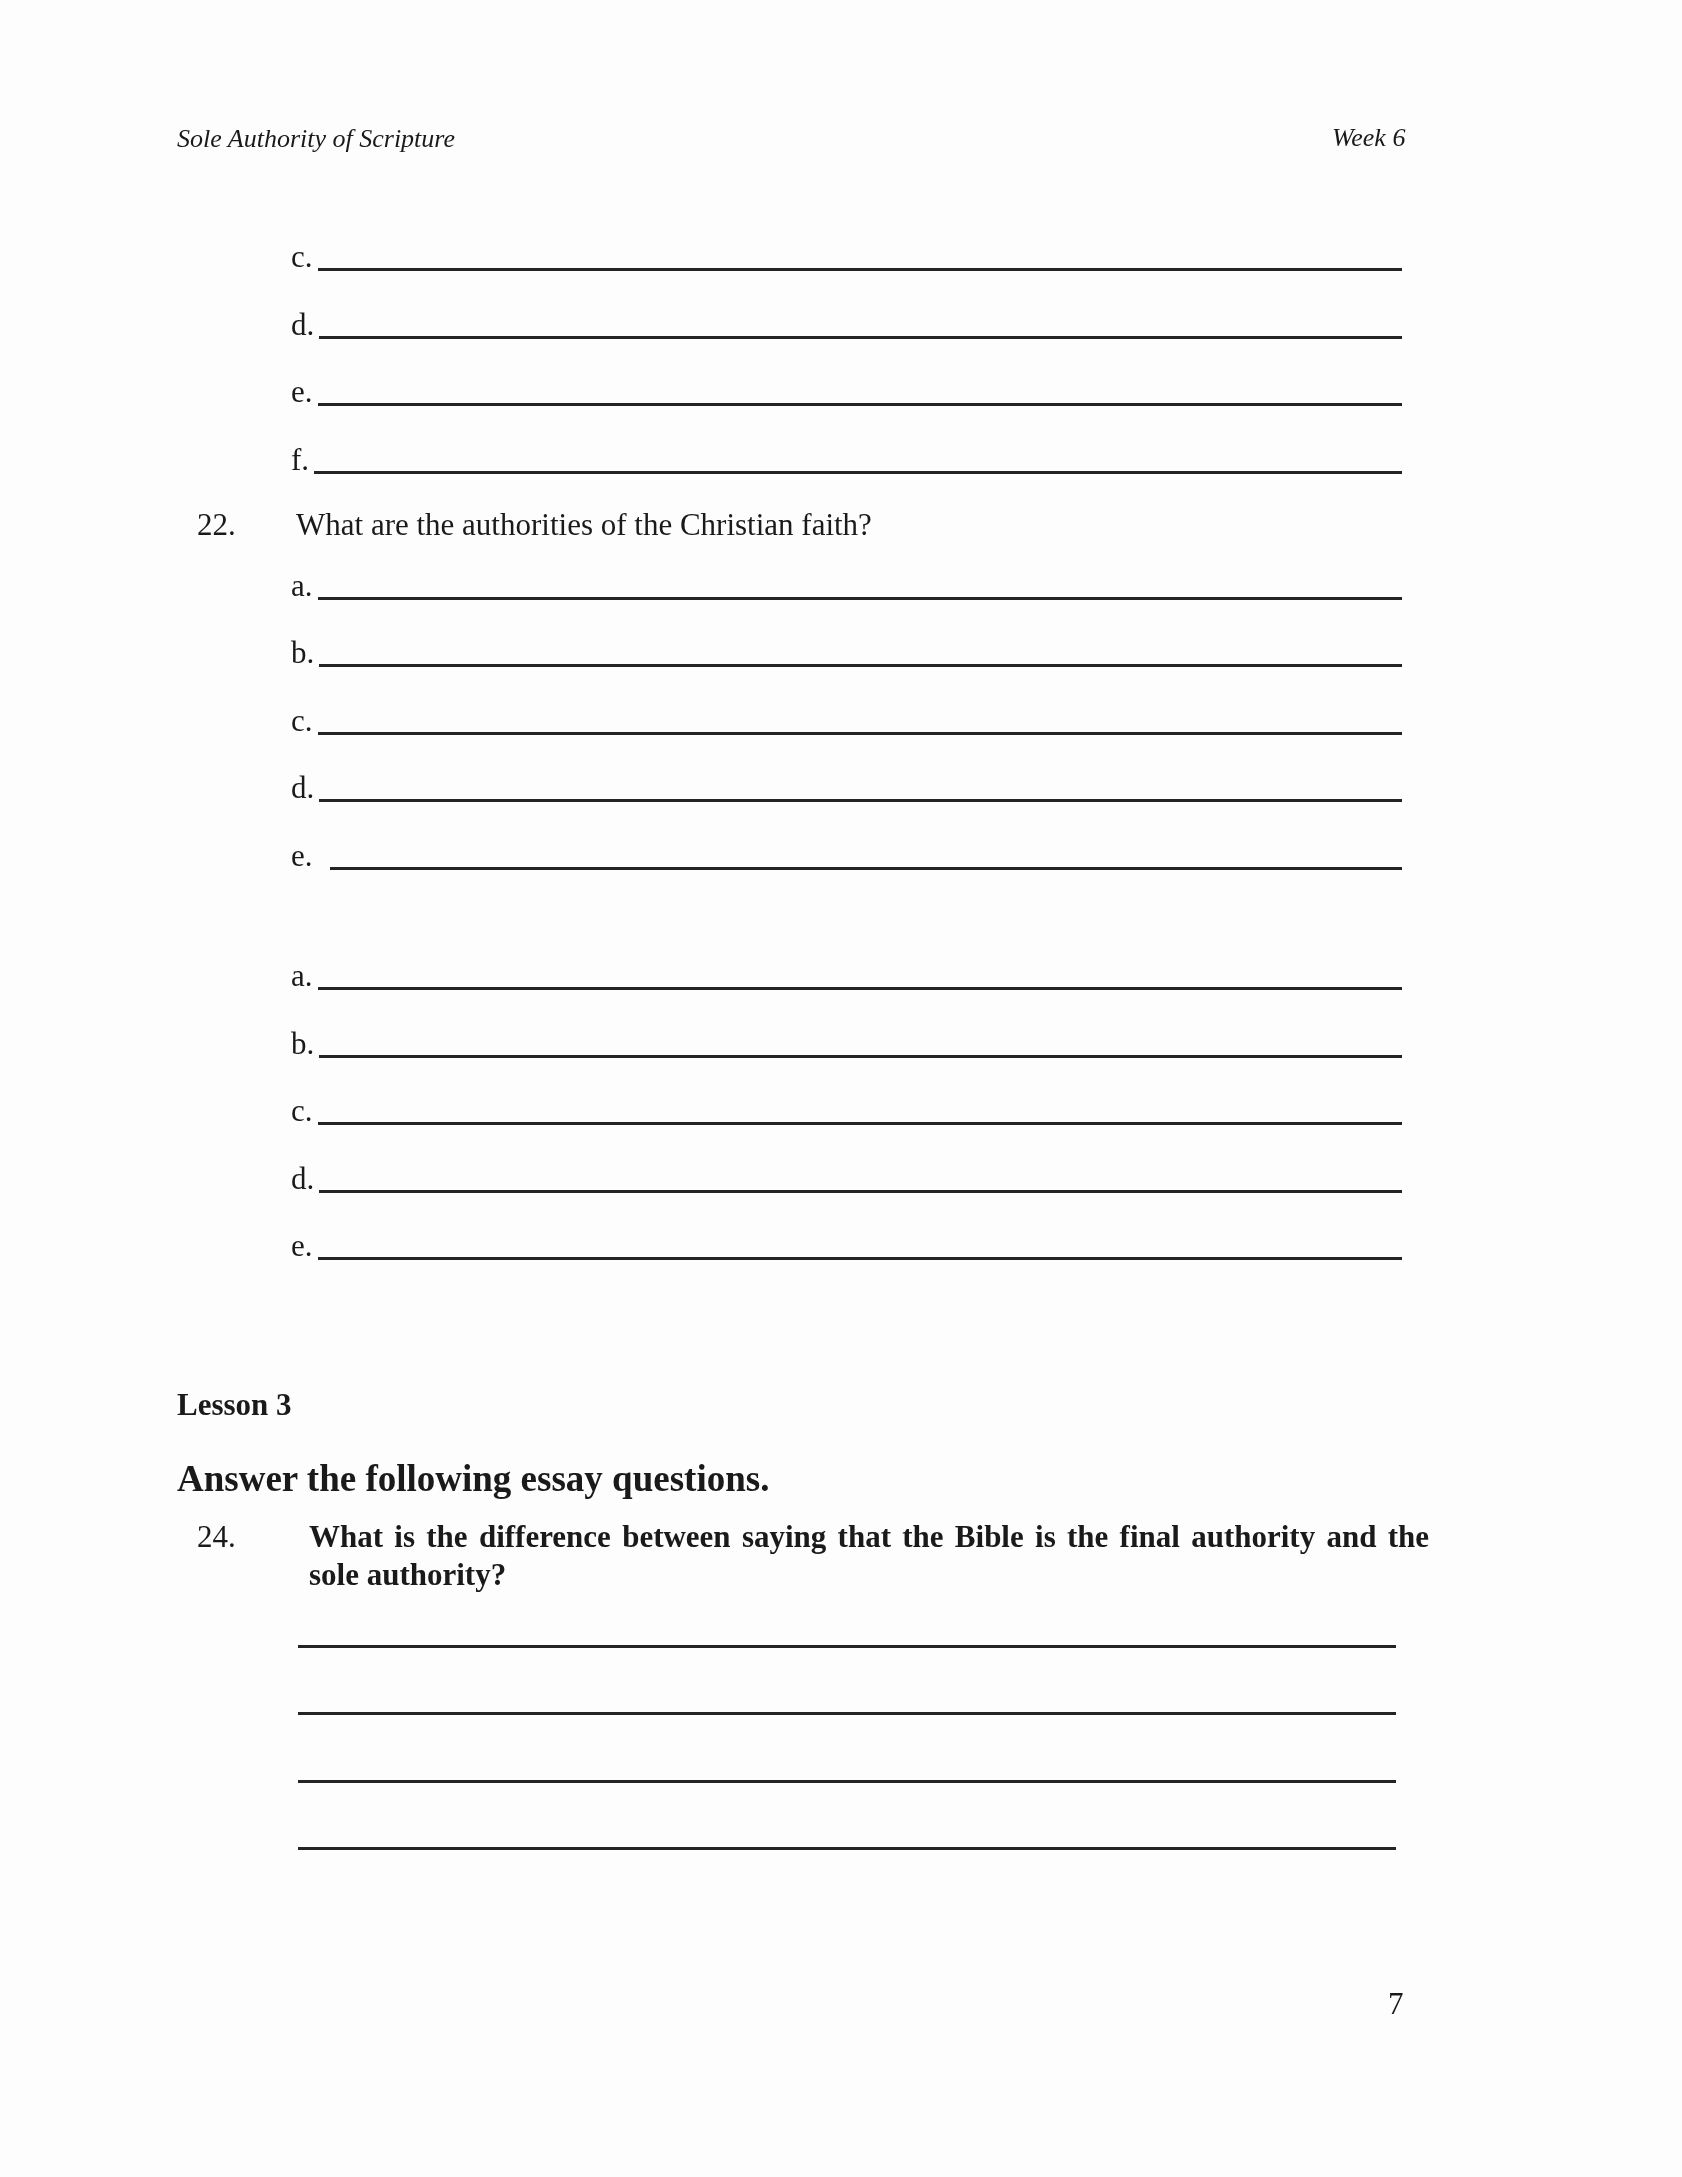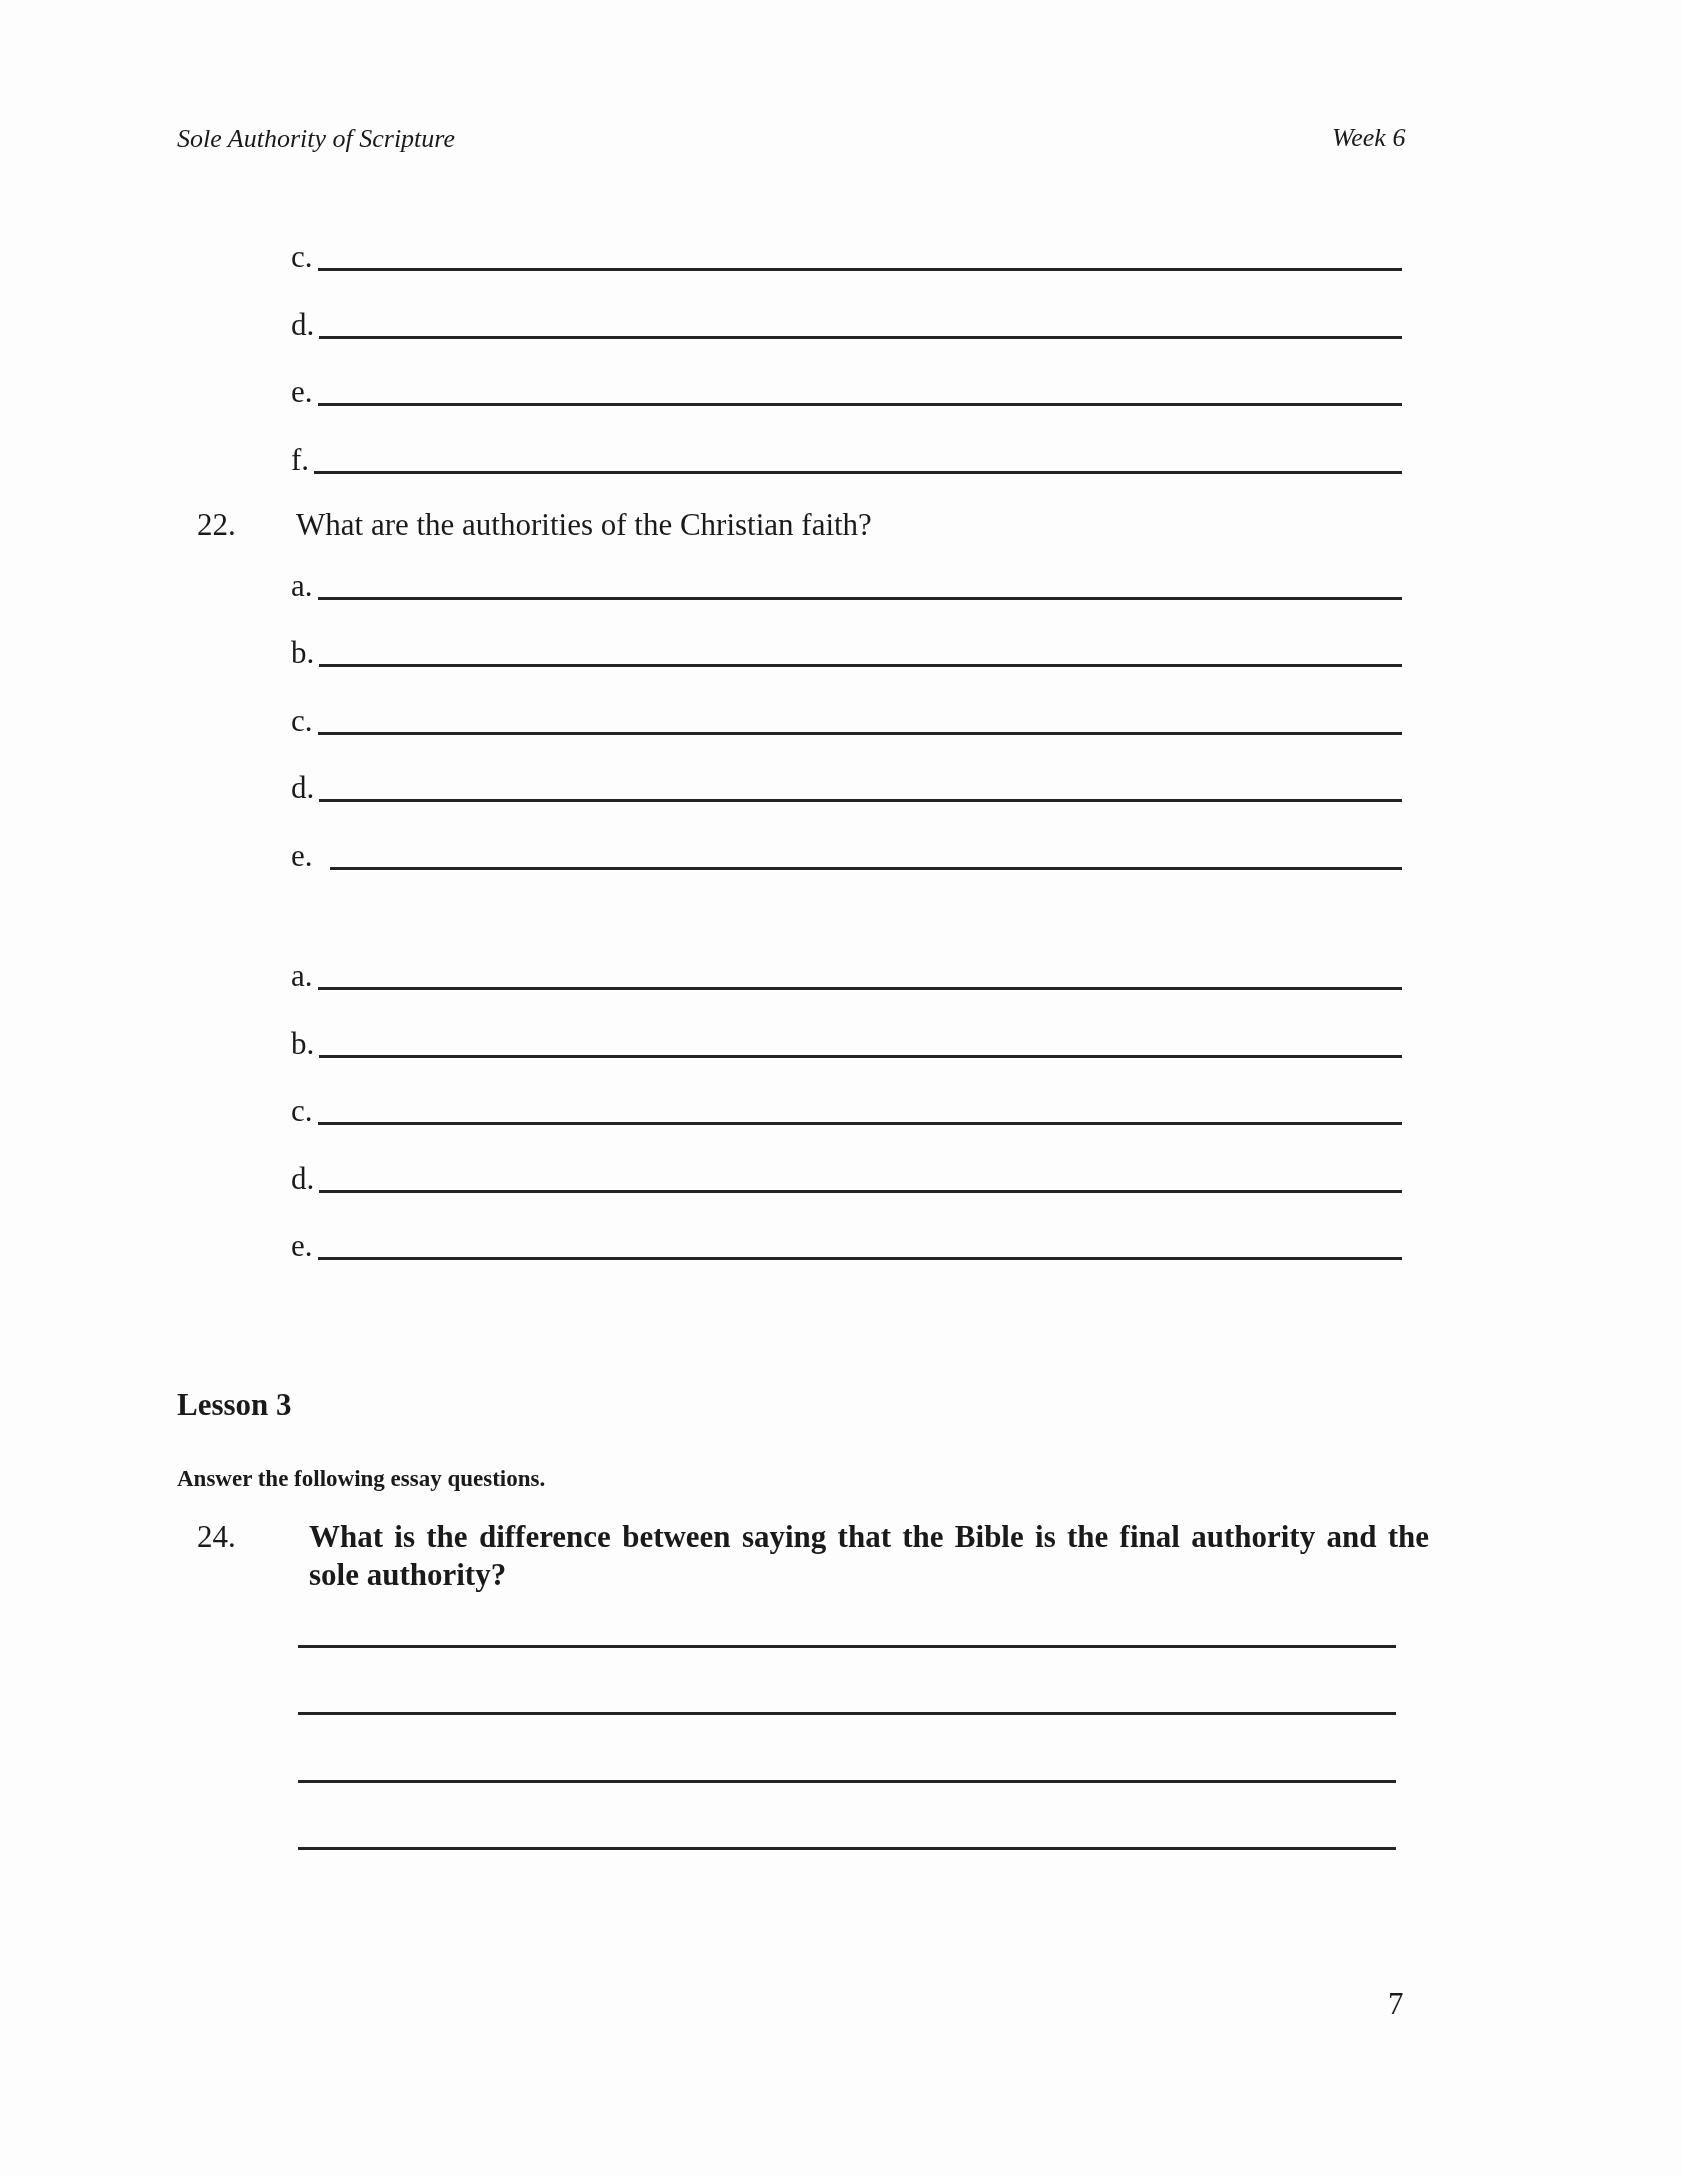--- a/index.html
+++ b/index.html
@@ -22,21 +22,21 @@
   .q-num  { display: inline-block; width: 99px; vertical-align: top; margin-left: 21px; }
 
   
   .answer-row { display: flex; height: 43px; width: 1111px; left: 291px; }
   .item-label { font-size: 31px; line-height: 43px; flex: 0 0 auto; }
   .blank-line { flex: 1 1 auto; margin-left: 5.2px; margin-bottom: 7px; border-bottom: 3.5px solid #242424; }
   .blank-line.gap-lg { margin-left: 17.3px; }
 
   
   .lesson-title { left: 177px; width: 1237px; text-align: left; font-weight: bold; font-size: 31px; line-height: 38px; }
-  .instruction  { font-weight: bold; font-size: 23px; line-height: 38px; white-space: nowrap; }
+  .instruction  { font-weight: bold; font-size: 37px; line-height: 38px; white-space: nowrap; }
 
   
   .essay-q { display: flex; width: 1231px; font-size: 31px; line-height: 38px; }
   .essay-q .q-num { flex: 0 0 112px; width: 112px; }
   .essay-q .q-text { flex: 0 0 1120px; width: 1120px; text-align: justify; font-weight: bold; }
 
   
   .essay-line { left: 298px; width: 1098px; height: 0; border-top: 3.5px solid #242424; }
 
   .page-num { font-size: 31px; line-height: 38px; }

